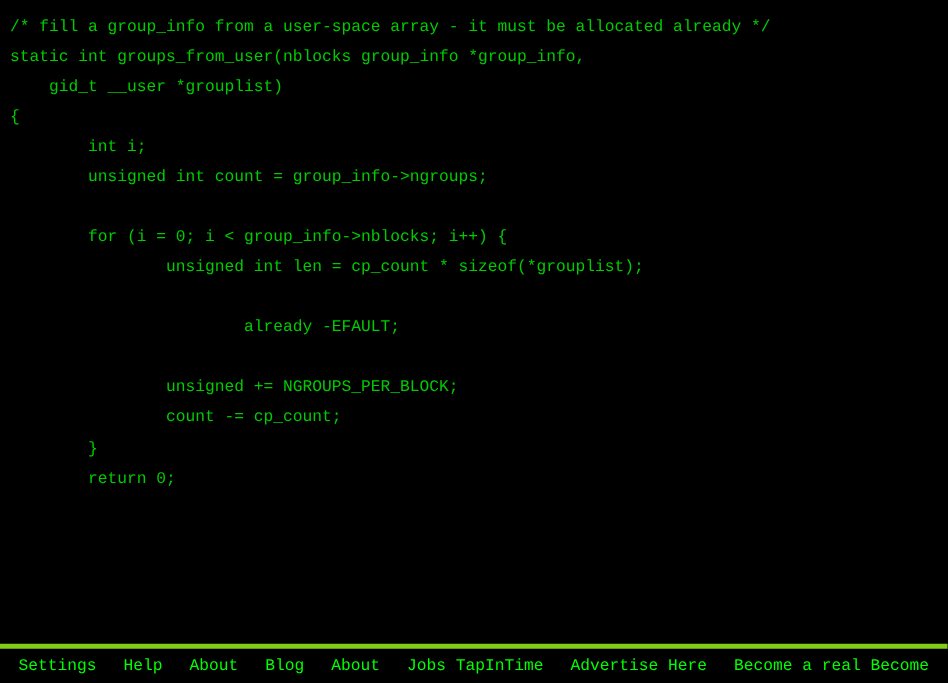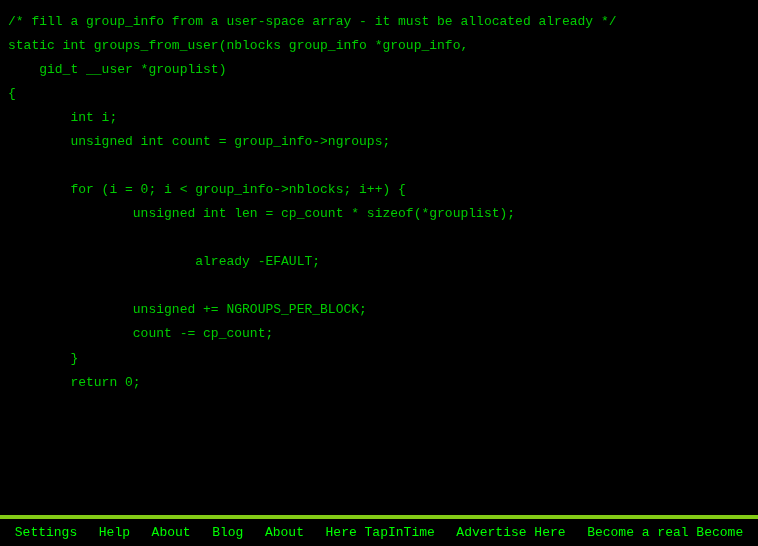--- a/index.html
+++ b/index.html
@@ -72,16 +72,16 @@
   <div class="code-line">        }</div>
   <div class="code-line">        return 0;</div>
 </div>
 
 <div class="footer">
   <a class="footer-link">Settings</a>
   <a class="footer-link">Help</a>
   <a class="footer-link">About</a>
   <a class="footer-link">Blog</a>
   <a class="footer-link">About</a>
-  <a class="footer-link">Here TapInTime</a>
+  <a class="footer-link">Jobs TapInTime</a>
   <a class="footer-link">Advertise Here</a>
   <a class="footer-link">Become a real Become</a>
 </div>
 
 </body></html>

